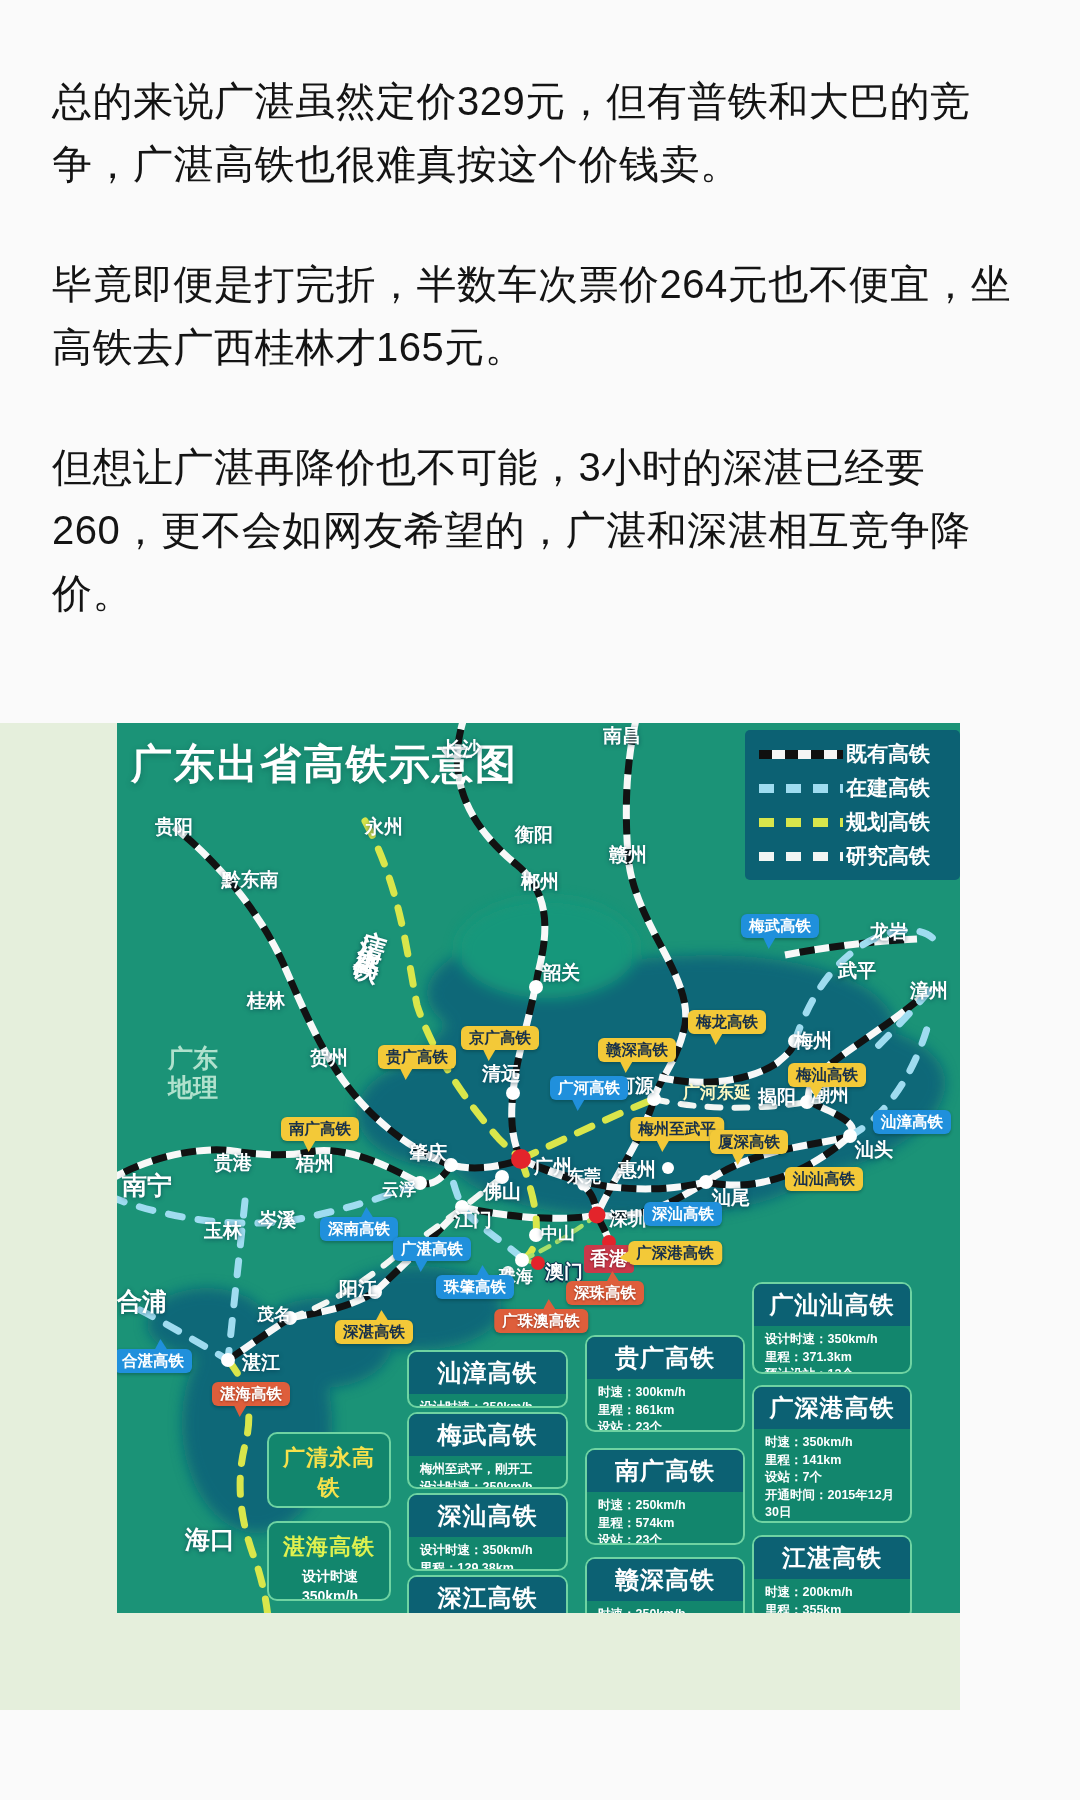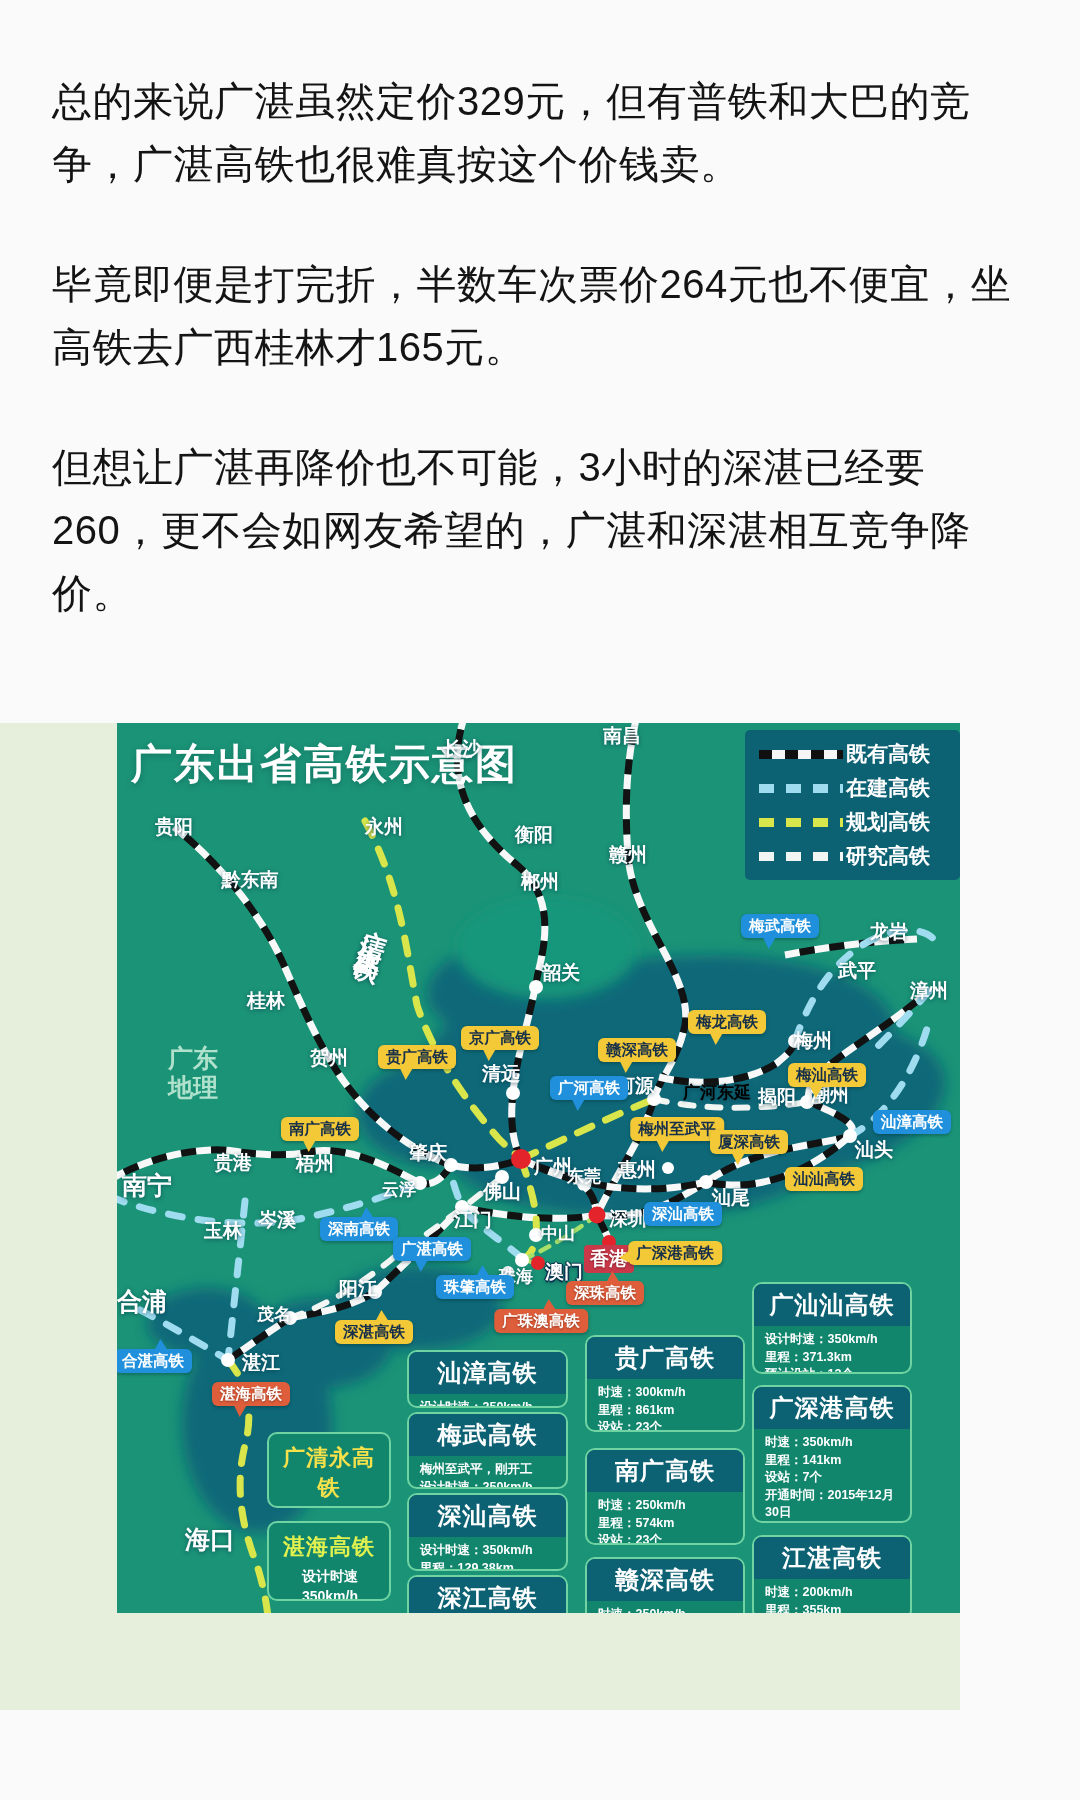--- a/index.html
+++ b/index.html
@@ -41,21 +41,21 @@
   .vertical-line-label{position:absolute;left:262px;top:205px;transform:translate(-50%,-50%) rotate(16deg);
     writing-mode:vertical-rl;font-size:26px;font-weight:bold;color:#fff;letter-spacing:7px;
     text-shadow:0 1px 4px rgba(0,50,70,.6);}
 
   
   .badge{position:absolute;transform:translate(-50%,-50%);font-size:15.5px;font-weight:bold;white-space:nowrap;
     padding:3px 8px;border-radius:6px;line-height:1.15;}
   .badge.c-yellow{background:#f3c938;color:#17304a;box-shadow:0 1px 3px rgba(0,40,40,.3);}
   .badge.c-blue{background:#2090dc;color:#fff;box-shadow:0 1px 3px rgba(0,40,40,.3);}
   .badge.c-orange{background:#de5e3b;color:#fff;text-shadow:0 1px 2px rgba(90,20,0,.55);box-shadow:0 1px 3px rgba(0,40,40,.3);}
-  .badge.c-plain{background:none;color:#000000;font-size:17px;text-shadow:0 1px 4px rgba(0,50,70,.65);padding:0;}
+  .badge.c-plain{background:none;color:#fef9c3;font-size:17px;text-shadow:0 1px 4px rgba(0,50,70,.65);padding:0;}
   .badge::after{display:none;}
   .badge.tail-down::after{display:block;content:"";position:absolute;left:28%;top:96%;width:13px;height:12px;
     background:inherit;clip-path:polygon(0 0,100% 0,45% 100%);}
   .badge.tail-up::after{display:block;content:"";position:absolute;left:52%;top:-10px;width:13px;height:11px;
     background:inherit;clip-path:polygon(45% 0,0 100%,100% 100%);}
   .badge.tail-left::after{display:block;content:"";position:absolute;left:-9px;top:40%;width:10px;height:12px;
     background:inherit;clip-path:polygon(100% 0,100% 100%,0 60%);}
 
   
   .panel{position:absolute;box-sizing:border-box;background:#12866d;border:2px solid #6fd3a2;border-radius:10px;overflow:hidden;}

